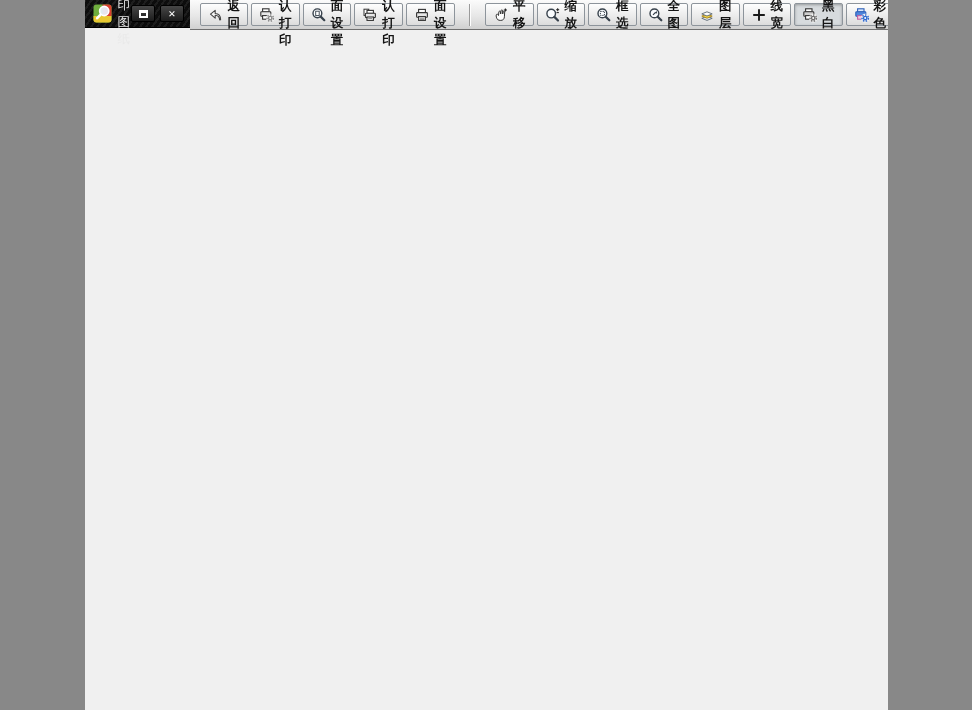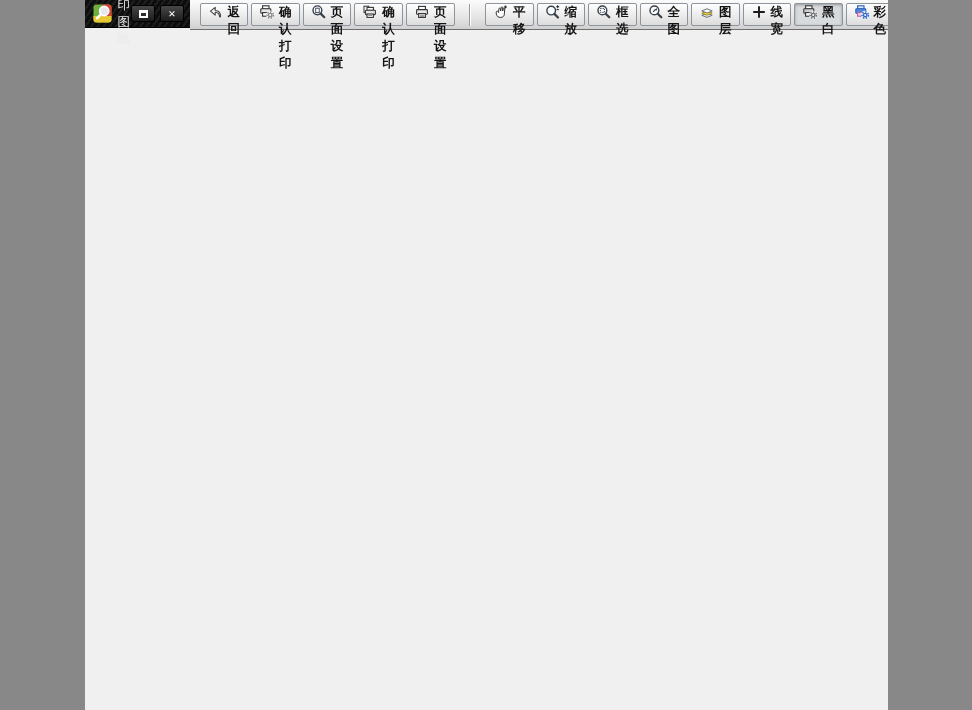--- a/index.html
+++ b/index.html
@@ -25,21 +25,21 @@
     font-size:13px;font-weight:bold;line-height:1;cursor:default;
   }
   .restore-glyph{display:block;width:9px;height:8px;border:2px solid #fff;border-top-width:3px;}
   
   .toolbar{
     height:30px;flex:0 0 30px;display:flex;align-items:center;padding:0 8px;
     background:linear-gradient(#fbfbfb,#e7e7e7 55%,#d0d0d0);
     border-bottom:1px solid #6f6f6f;
   }
   .tb{
-    height:23px;margin:0 1.5px;padding:0 7px;display:flex;align-items:flex-start;gap:4px;
+    height:23px;margin:0 1.5px;padding:0 7px;display:flex;align-items:center;gap:4px;
     border:1px solid #8d949b;border-radius:2px;
     background:linear-gradient(#fefefe,#ececec 55%,#dcdcdc);
     font-family:inherit;font-size:12.5px;font-weight:bold;color:#141414;cursor:default;
   }
   .tb.active{background:#d7dbde;box-shadow:inset 0 1px 3px rgba(0,0,0,.3);}
   .ic{width:16px;height:16px;flex:0 0 auto;}
   .tb-sep{width:1px;height:22px;background:#9a9a9a;box-shadow:1px 0 0 #fdfdfd;margin:0 14px 0 13px;}
   
   .canvas-wrap{flex:1 1 auto;background:#f0f0f0;padding:0 7px 2px 8px;}
   .canvas{

